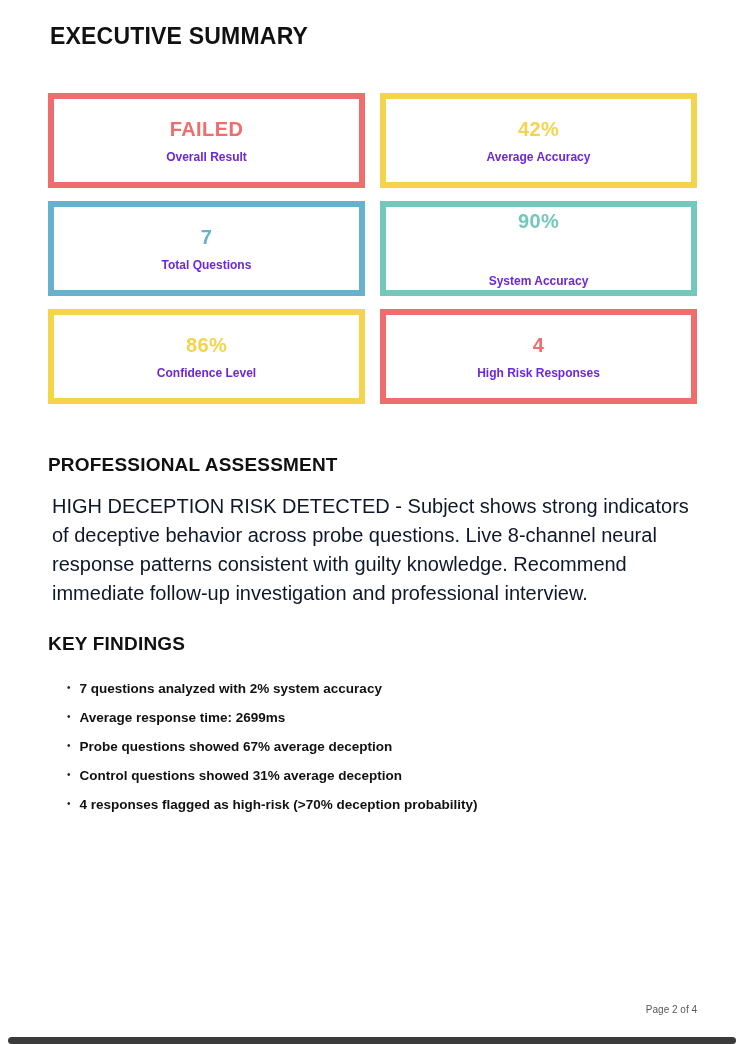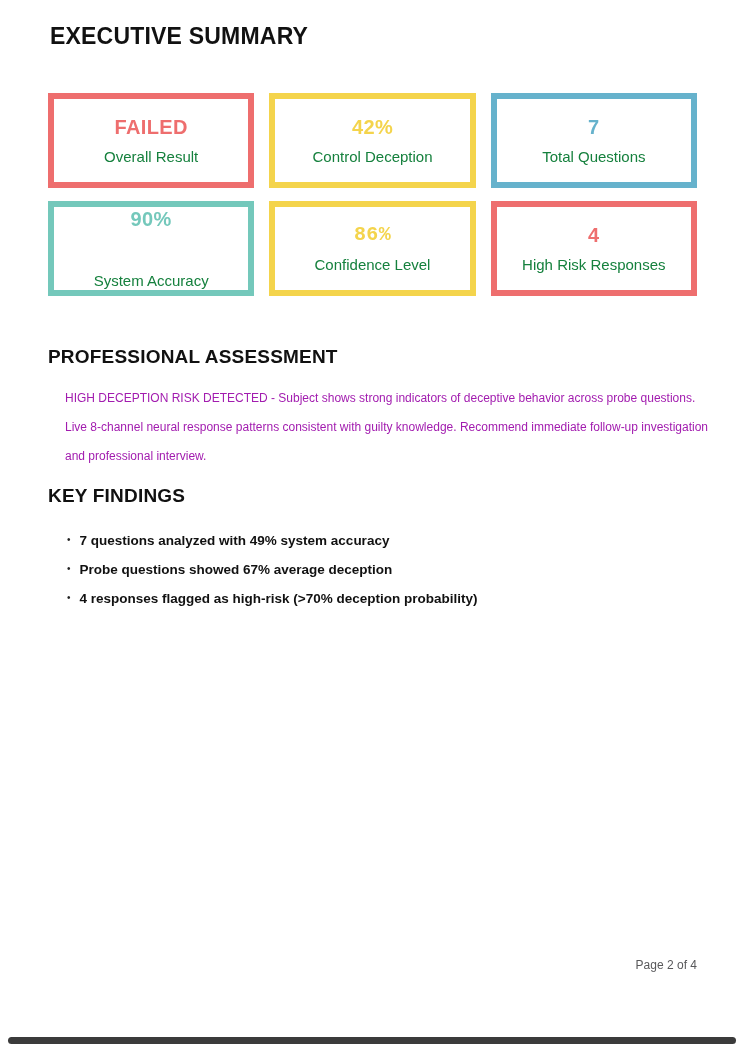--- a/index.html
+++ b/index.html
@@ -22,64 +22,64 @@
     padding-top: 21px;
     padding-left: 2px;
     line-height: 31px;
     color: #111;
   }
 
   .cards {
     margin-top: 41px;
     width: 649px;
     display: grid;
-    grid-template-columns: repeat(3, 1fr);
+    grid-template-columns: repeat(2, 1fr);
     gap: 13px 15px;
   }
   .stat-card {
     box-sizing: border-box;
     height: 95px;
     background: #ffffff;
     border: 6px solid #ccc;
     display: flex;
     flex-direction: column;
     align-items: center;
     justify-content: center;
     gap: 12px;
   }
   .stat-value {
     font-size: 20px;
     font-weight: bold;
     letter-spacing: 0.4px;
     line-height: 1;
   }
   .stat-label {
-    font-size: 15px;
-    font-weight: normal;
-    color: #15803d;
+    font-size: 12px;
+    font-weight: bold;
+    color: #6d28d9;
     line-height: 1;
   }
 
   .section-heading {
     font-size: 19px;
     font-weight: bold;
     color: #111;
     margin: 0;
     line-height: 22px;
     letter-spacing: 0.2px;
   }
   .pa-heading { margin-top: 50px; }
   .assessment-text {
-    margin: 16px 0 0 17px;
+    margin: 16px 0 0 4px;
     width: 650px;
-    font-size: 12px;
+    font-size: 20px;
     line-height: 29px;
-    color: #a21caf;
+    color: #0f172a;
   }
-  .kf-heading { margin-top: 14px; }
+  .kf-heading { margin-top: 25px; }
 
   .findings {
     margin: 19px 0 0 0;
     padding: 0 0 0 19px;
     list-style: none;
   }
   .finding-item {
     font-size: 13.5px;
     font-weight: bold;
     line-height: 28.6px;
@@ -89,23 +89,23 @@
     content: "\2022";
     font-size: 10px;
     font-weight: normal;
     vertical-align: 1.5px;
     margin-right: 9px;
     color: #222;
   }
 
   .page-number {
     position: absolute;
-    top: 958px;
+    top: 1003px;
     right: 46px;
-    font-size: 12px;
+    font-size: 10px;
     color: #58585a;
     line-height: 14px;
   }
 
   .bottom-scrollbar {
     position: absolute;
     bottom: 0;
     left: 8px;
     width: 728px;
     height: 7px;
@@ -122,54 +122,56 @@
 
   <div class="cards">
 
     <div class="stat-card" style="border-color: rgb(238, 110, 110);">
       <div class="stat-value" style="color: rgb(238, 110, 110);">FAILED</div>
       <div class="stat-label">Overall Result</div>
     </div>
 
     <div class="stat-card" style="border-color: rgb(244, 212, 76);">
       <div class="stat-value" style="color: rgb(244, 212, 76);">42%</div>
-      <div class="stat-label">Control Deception</div>
+      <div class="stat-label">Average Accuracy</div>
     </div>
 
     <div class="stat-card" style="border-color: rgb(102, 178, 204);">
       <div class="stat-value" style="color: rgb(102, 178, 204);">7</div>
       <div class="stat-label">Total Questions</div>
     </div>
 
     <div class="stat-card" style="border-color: rgb(116, 200, 187); gap: 44px;">
       <div class="stat-value" style="color: rgb(116, 200, 187);">90%</div>
       <div class="stat-label">System Accuracy</div>
     </div>
 
     <div class="stat-card" style="border-color: rgb(244, 212, 76);">
-      <div class="stat-value" style="color: rgb(244, 212, 76); font-family: Liberation Mono, monospace;">86%</div>
+      <div class="stat-value" style="color: rgb(244, 212, 76);">86%</div>
       <div class="stat-label">Confidence Level</div>
     </div>
 
     <div class="stat-card" style="border-color: rgb(238, 110, 110);">
       <div class="stat-value" style="color: rgb(238, 110, 110);">4</div>
       <div class="stat-label">High Risk Responses</div>
     </div>
 
   </div>
 
   <h2 class="section-heading pa-heading">PROFESSIONAL ASSESSMENT</h2>
 
   <p class="assessment-text">HIGH DECEPTION RISK DETECTED - Subject shows strong indicators of deceptive behavior across probe questions. Live 8-channel neural response patterns consistent with guilty knowledge. Recommend immediate follow-up investigation and professional interview.</p>
 
   <h2 class="section-heading kf-heading">KEY FINDINGS</h2>
 
   <ul class="findings">
-    <li class="finding-item">7 questions analyzed with 49% system accuracy</li>
+    <li class="finding-item">7 questions analyzed with 2% system accuracy</li>
+    <li class="finding-item">Average response time: 2699ms</li>
     <li class="finding-item">Probe questions showed 67% average deception</li>
+    <li class="finding-item">Control questions showed 31% average deception</li>
     <li class="finding-item">4 responses flagged as high-risk (&gt;70% deception probability)</li>
   </ul>
 
 </div>
 
 <div class="page-number">Page 2 of 4</div>
 
 <div class="bottom-scrollbar"></div>
 
 </body></html>

